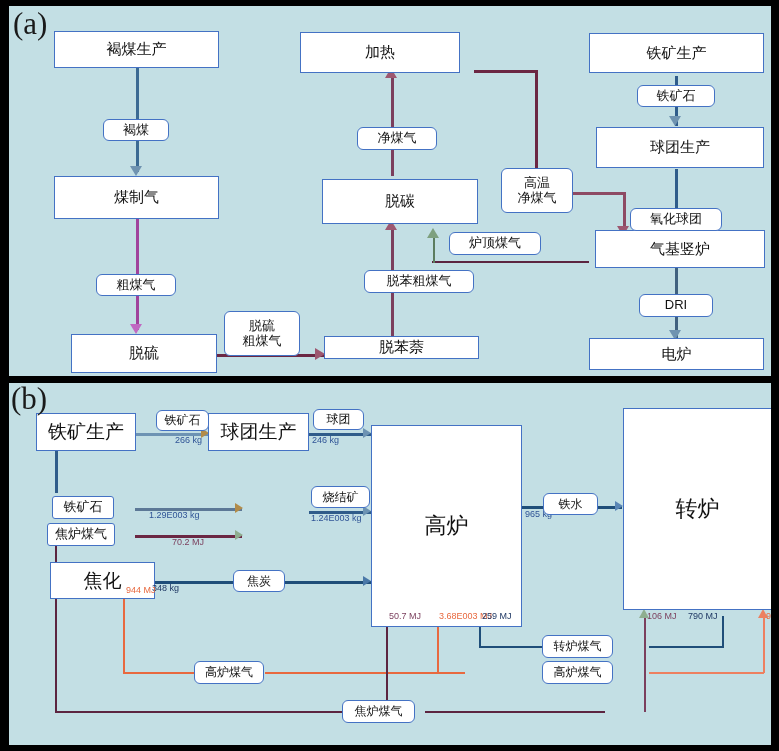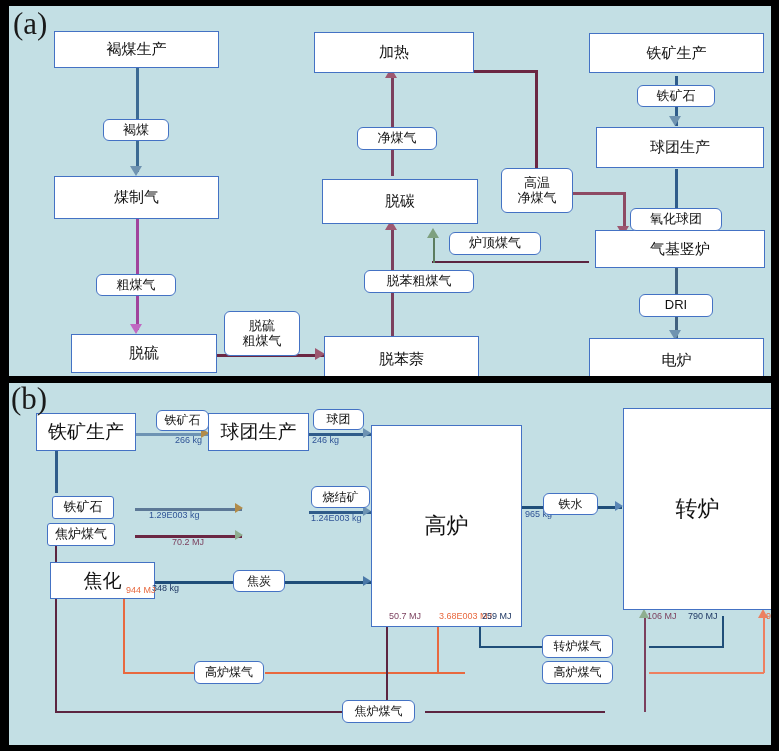--- a/index.html
+++ b/index.html
@@ -88,39 +88,39 @@
 
     <div class="box a" style="left:45px;top:25px;width:165px;height:37px;">
       <span>褐煤生产</span>
     </div>
     <div class="box a" style="left:45px;top:170px;width:165px;height:43px;">
       <span>煤制气</span>
     </div>
     <div class="box a" style="left:62px;top:328px;width:146px;height:39px;">
       <span>脱硫</span>
     </div>
-    <div class="box a" style="left:305px;top:26px;width:160px;height:41px;">
+    <div class="box a" style="left:291px;top:26px;width:160px;height:41px;">
       <span>加热</span>
     </div>
     <div class="box a" style="left:313px;top:173px;width:156px;height:45px;">
       <span>脱碳</span>
     </div>
-    <div class="box a" style="left:315px;top:330px;width:155px;height:46px;">
+    <div class="box a" style="left:315px;top:330px;width:155px;height:23px;">
       <span>脱苯萘</span>
     </div>
     <div class="box a" style="left:580px;top:27px;width:175px;height:40px;">
       <span>铁矿生产</span>
     </div>
     <div class="box a" style="left:587px;top:121px;width:168px;height:41px;">
       <span>球团生产</span>
     </div>
     <div class="box a" style="left:586px;top:224px;width:170px;height:38px;">
       <span>气基竖炉</span>
     </div>
-    <div class="box a" style="left:580px;top:332px;width:175px;height:44px;">
+    <div class="box a" style="left:580px;top:332px;width:175px;height:32px;">
       <span>电炉</span>
     </div>
 
     <div class="pill" style="left:94px;top:113px;width:66px;height:22px;">
       <span>褐煤</span>
     </div>
     <div class="pill" style="left:87px;top:268px;width:80px;height:22px;">
       <span>粗煤气</span>
     </div>
     <div class="pill two" style="left:215px;top:305px;width:76px;height:45px;flex-direction:column;">

